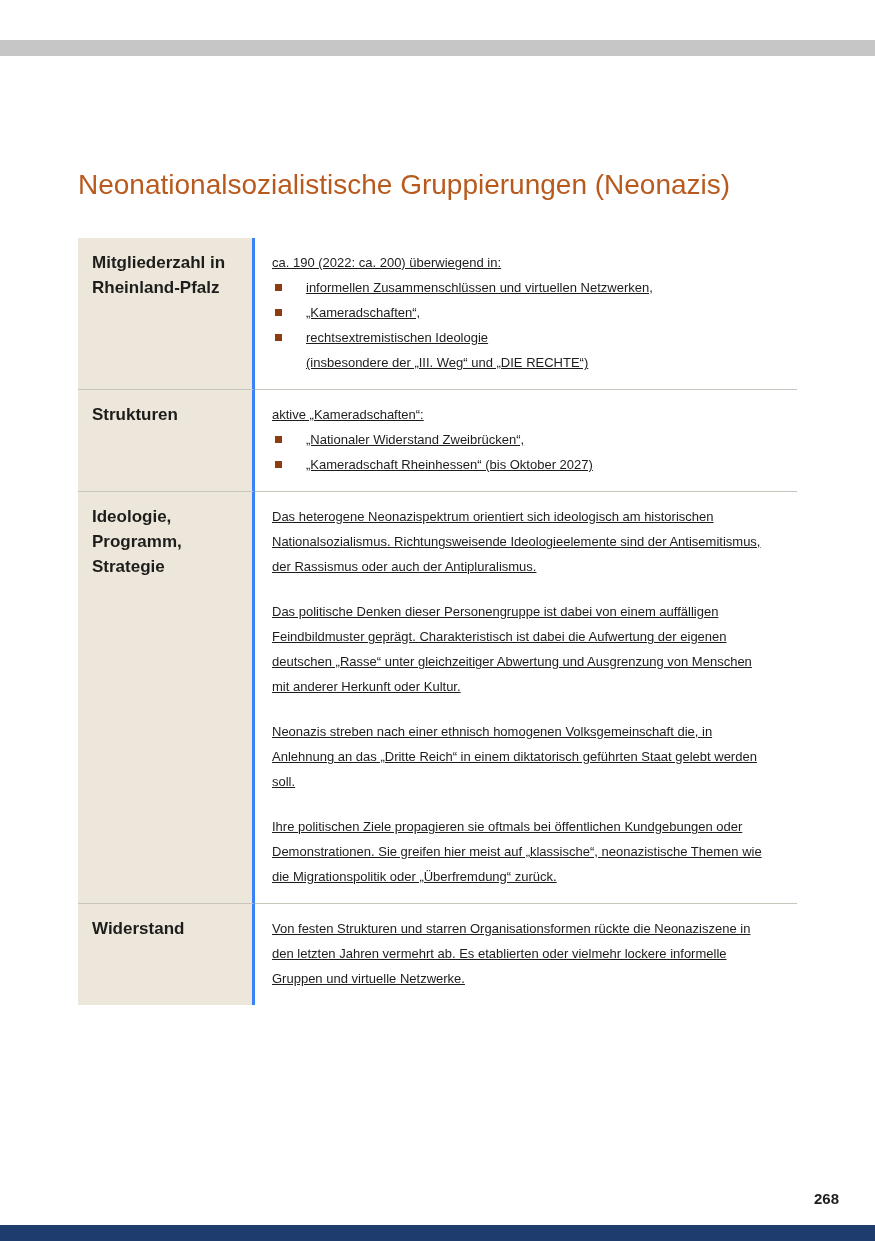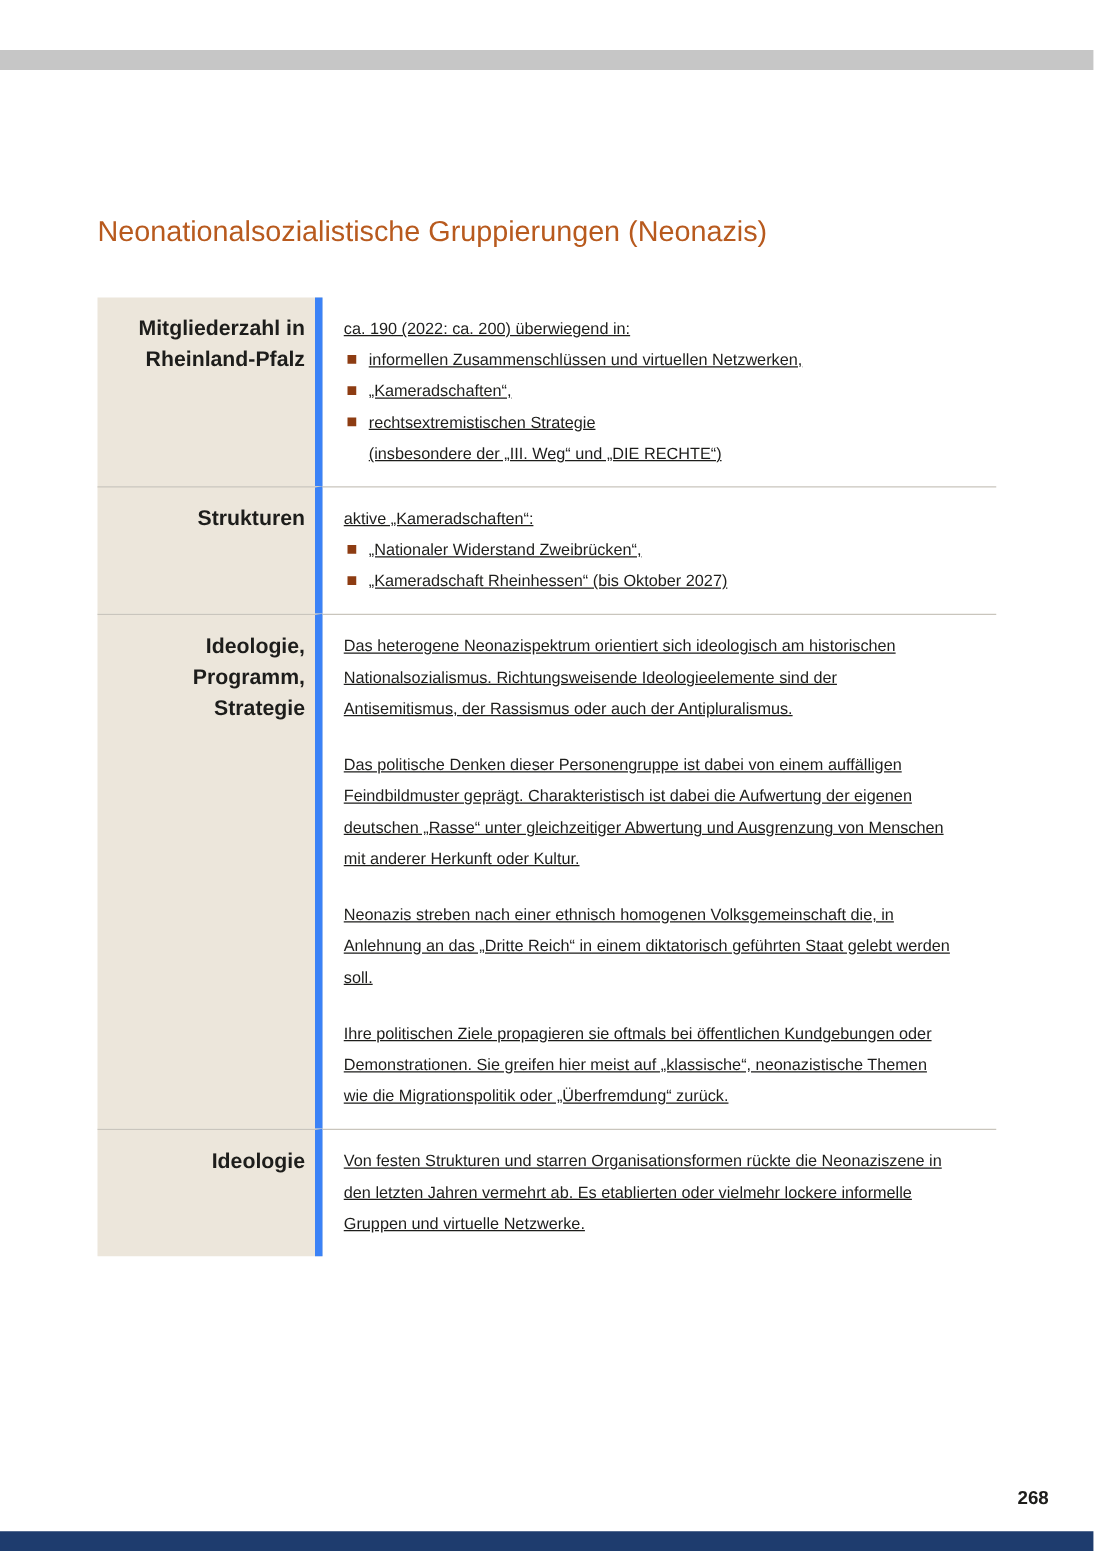--- a/index.html
+++ b/index.html
@@ -27,62 +27,61 @@
   .bottom-bar {
     position: absolute;
     bottom: 0;
     left: 0;
     width: 100%;
     height: 16px;
     background: #1e3c6e;
   }
   .page-title {
     margin: 170px 78px 0 78px;
-    font-size: 23px;
+    font-size: 28px;
     line-height: 30px;
     font-weight: 400;
     color: #b85a1e;
   }
   .info-table {
     margin: 38px 78px 0 78px;
     width: 719px;
   }
   .row {
     display: flex;
     align-items: stretch;
   }
   .row + .row .cell-content,
   .row + .row .cell-label {
     border-top: 1px solid #c9c5bd;
   }
   .cell-label {
     width: 152px;
     flex: 0 0 152px;
     background: #ece6db;
-    border-right: 6px solid #3b82f6;
+    border-right: 3px solid #3b82f6;
     padding: 12px 8px 14px 14px;
     font-weight: 700;
     font-size: 17px;
     line-height: 25px;
     white-space: pre-line;
-    text-align: right;
   }
   .cell-content {
     flex: 1;
     padding: 12px 18px 14px 17px;
     font-size: 13px;
     line-height: 25px;
     text-decoration: underline;
   }
   .intro-line {
     margin: 0 0 0 0;
   }
   .bullet-item {
     display: flex;
-    gap: 10px;
+    gap: 24px;
     margin-left: 3px;
   }
   .bullet-sq {
     flex: 0 0 7px;
     width: 7px;
     height: 7px;
     margin-top: 9px;
     background: #8d3c12;
   }
   .bullet-text {
@@ -123,21 +122,21 @@
         <div class="bullet-item">
           <span class="bullet-sq"></span>
           <span class="bullet-text">informellen Zusammenschlüssen und virtuellen Netzwerken,</span>
         </div>
         <div class="bullet-item">
           <span class="bullet-sq"></span>
           <span class="bullet-text">„Kameradschaften“,</span>
         </div>
         <div class="bullet-item">
           <span class="bullet-sq"></span>
-          <span class="bullet-text">rechtsextremistischen Strategie
+          <span class="bullet-text">rechtsextremistischen Ideologie
 (insbesondere der „III. Weg“ und „DIE RECHTE“)</span>
         </div>
       </div>
     </div>
 
     <div class="row">
       <div class="cell-label">Strukturen</div>
       <div class="cell-content">
         <div class="intro-line">aktive „Kameradschaften“:</div>
         <div class="bullet-item">
@@ -157,21 +156,21 @@
 Strategie</div>
       <div class="cell-content">
         <p class="para">Das heterogene Neonazispektrum orientiert sich ideologisch am historischen Nationalsozialismus. Richtungsweisende Ideologieelemente sind der Antisemitismus, der Rassismus oder auch der Antipluralismus.</p>
         <p class="para">Das politische Denken dieser Personengruppe ist dabei von einem auffälligen Feindbildmuster geprägt. Charakteristisch ist dabei die Aufwertung der eigenen deutschen „Rasse“ unter gleichzeitiger Abwertung und Ausgrenzung von Menschen mit anderer Herkunft oder Kultur.</p>
         <p class="para">Neonazis streben nach einer ethnisch homogenen Volksgemeinschaft die, in Anlehnung an das „Dritte Reich“ in einem diktatorisch geführten Staat gelebt werden soll.</p>
         <p class="para">Ihre politischen Ziele propagieren sie oftmals bei öffentlichen Kundgebungen oder Demonstrationen. Sie greifen hier meist auf „klassische“, neonazistische Themen wie die Migrationspolitik oder „Überfremdung“ zurück.</p>
       </div>
     </div>
 
     <div class="row">
-      <div class="cell-label">Ideologie</div>
+      <div class="cell-label">Widerstand</div>
       <div class="cell-content">
         <p class="para">Von festen Strukturen und starren Organisationsformen rückte die Neonaziszene in den letzten Jahren vermehrt ab. Es etablierten oder vielmehr lockere informelle Gruppen und virtuelle Netzwerke.</p>
       </div>
     </div>
 
   </div>
 
   <div class="page-number">268</div>
 
   <div class="bottom-bar"></div>

